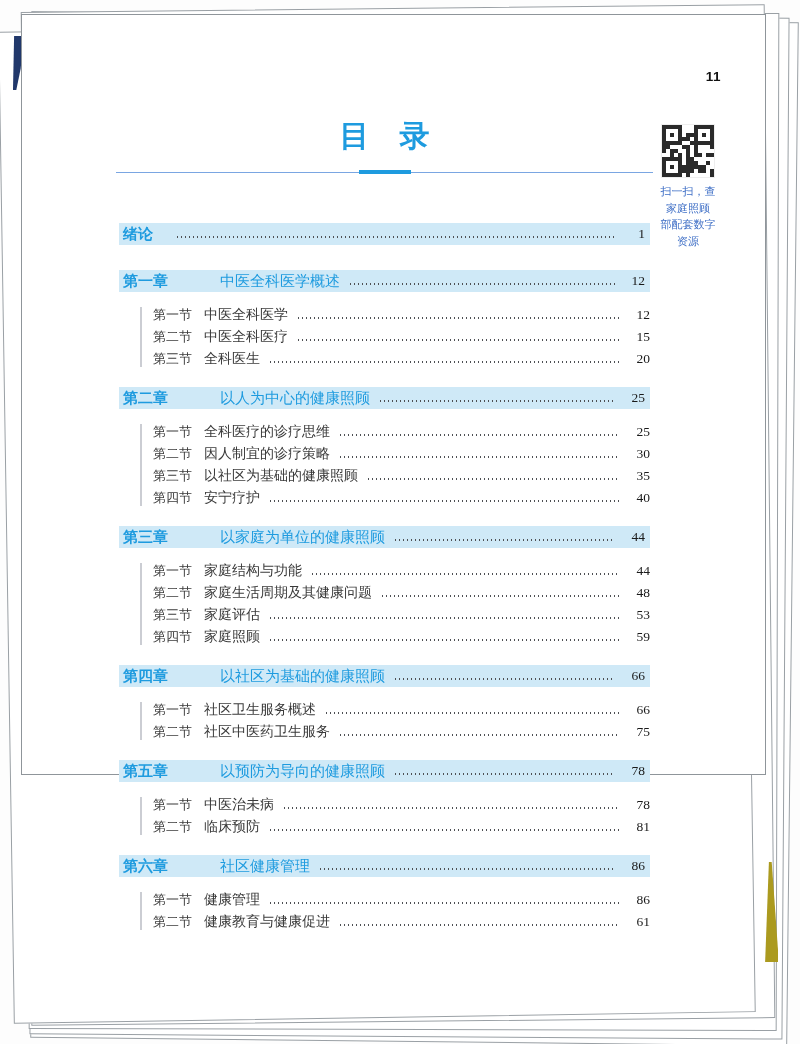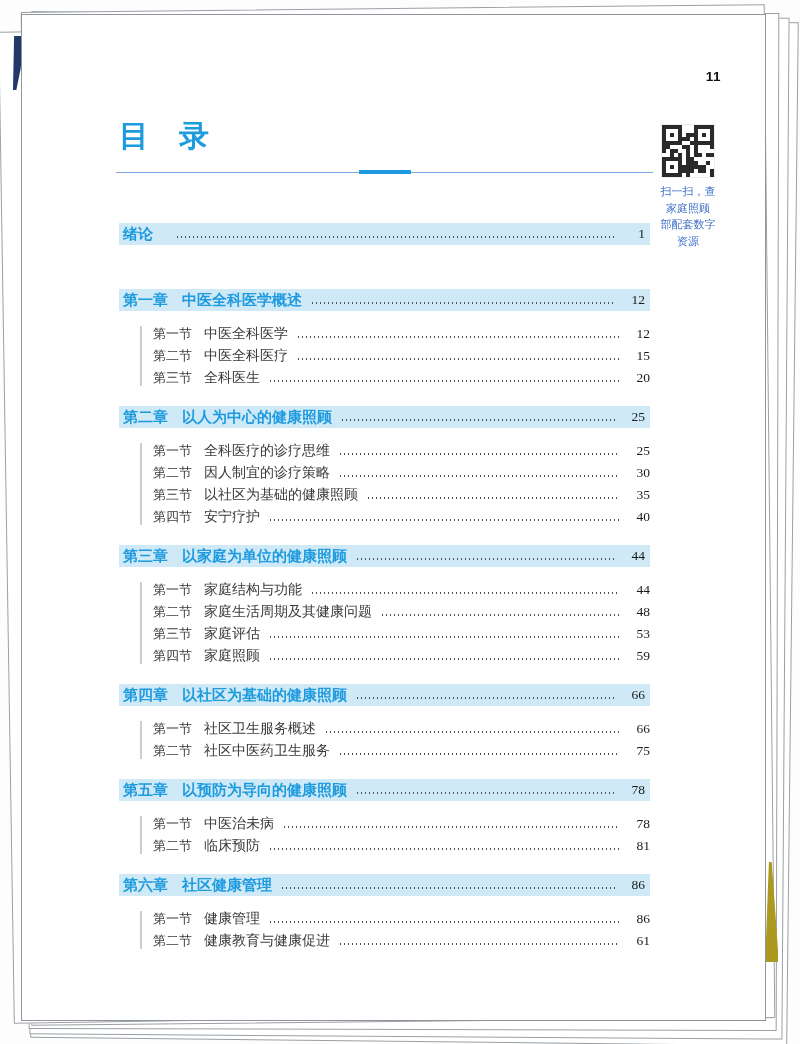--- a/index.html
+++ b/index.html
@@ -12,47 +12,47 @@
   .b2{left:30px;top:12px;width:748px;height:1018px;transform:rotate(.15deg);z-index:3;}
   .b1{left:26px;top:8px;width:744px;height:1014px;transform:rotate(-.6deg);z-index:4;}
   .bleft{left:6px;top:26px;width:742px;height:992px;transform:rotate(-.9deg);z-index:4;}
   .wedge-navy{position:absolute;left:13px;top:36px;width:11px;height:54px;z-index:5;
       background:var(--cover-edge-navy,#21386b);
       clip-path:polygon(10% 0,100% 0,70% 60%,30% 100%,0 100%);}
   .wedge-olive{position:absolute;left:764px;top:862px;width:14px;height:100px;z-index:5;
       background:var(--cover-edge-olive,#ab9a1f);
       clip-path:polygon(35% 0,55% 0,100% 88%,100% 100%,8% 100%);}
   
-  .page{position:absolute;left:21px;top:14px;width:745px;height:1007px;background:#fff;
+  .page{position:absolute;left:21px;top:14px;width:745px;height:761px;background:#fff;
         border:1px solid #8f959a;box-sizing:border-box;z-index:6;}
   .folio{position:absolute;top:54px;right:44px;font-size:13.5px;font-weight:600;
          color:#111;letter-spacing:.5px;}
   
   .qrwrap{position:absolute;left:632px;top:110px;width:68px;text-align:center;}
   .qr{display:grid;grid-template-columns:repeat(13,4px);grid-auto-rows:4px;width:52px;
       margin:0 auto;background:#fff;outline:1px solid #eee;}
   .qr .m{background:transparent;}
   .qr .m.d{background:#2a2a2a;}
   .qrcap{margin-top:6px;font-family:Liberation Sans, sans-serif;font-size:11px;line-height:16.5px;
          color:var(--caption-text,#3f6fc6);}
   
   .content{position:absolute;left:97px;top:0;width:531px;display:flex;flex-direction:column;}
-  .doc-title{margin-top:104px;text-align:left;font-size:30px;line-height:34px;font-weight:700;
+  .doc-title{margin-top:104px;text-align:center;font-size:30px;line-height:34px;font-weight:700;
              color:var(--accent,#1e9bdf);}
   .title-rule{position:relative;margin-top:18px;height:4px;}
   .title-rule .thin{position:absolute;left:-3px;right:-3px;top:1px;height:1px;
                     background:var(--rule-line,#7aa6e2);}
   .title-rule .thick{position:absolute;left:50%;transform:translateX(-50%);top:-1px;width:52px;
                      height:4px;background:var(--accent,#1e9bdf);}
   .bar{display:flex;align-items:center;height:22px;padding:0 5px 0 4px;box-sizing:border-box;
        background:var(--chapter-bar-bg,#cfe9f7);}
   .bar .no{font-size:15px;font-weight:700;color:var(--accent,#1e9bdf);margin-right:14px;
            white-space:nowrap;}
-  .bar .ttl{font-size:15px;font-weight:700;color:var(--accent,#1e9bdf);white-space:nowrap;}
-  .intro{margin-top:48px;margin-bottom:27px;}
+  .bar .ttl{font-size:15px;font-weight:400;color:var(--accent,#1e9bdf);white-space:nowrap;margin-left:38px;}
+  .intro{margin-top:48px;margin-bottom:8px;}
   .chapter{margin-top:17px;display:flex;flex-direction:column;}
   .secs{position:relative;margin-top:12px;padding-left:34px;display:flex;flex-direction:column;}
   .rail{position:absolute;left:21px;top:3px;bottom:3px;width:2px;background:#cbcdd3;}
   .sec{display:flex;align-items:center;height:22px;}
   .sec .sno{font-size:13px;color:var(--body-text,#3a3a3a);margin-right:12px;white-space:nowrap;}
   .sec .sttl{font-size:14px;color:var(--body-text,#3a3a3a);white-space:nowrap;}
   .dots{flex:1;height:2px;position:relative;top:3px;margin:0 8px 0 10px;
         background-image:repeating-linear-gradient(90deg,#4e5054 0 1.4px,transparent 1.4px 4px);}
   .pg{min-width:22px;text-align:right;font-family:"Liberation Serif",serif;font-size:13.5px;
       color:var(--page-number-text,#1a1a1a);white-space:nowrap;}

